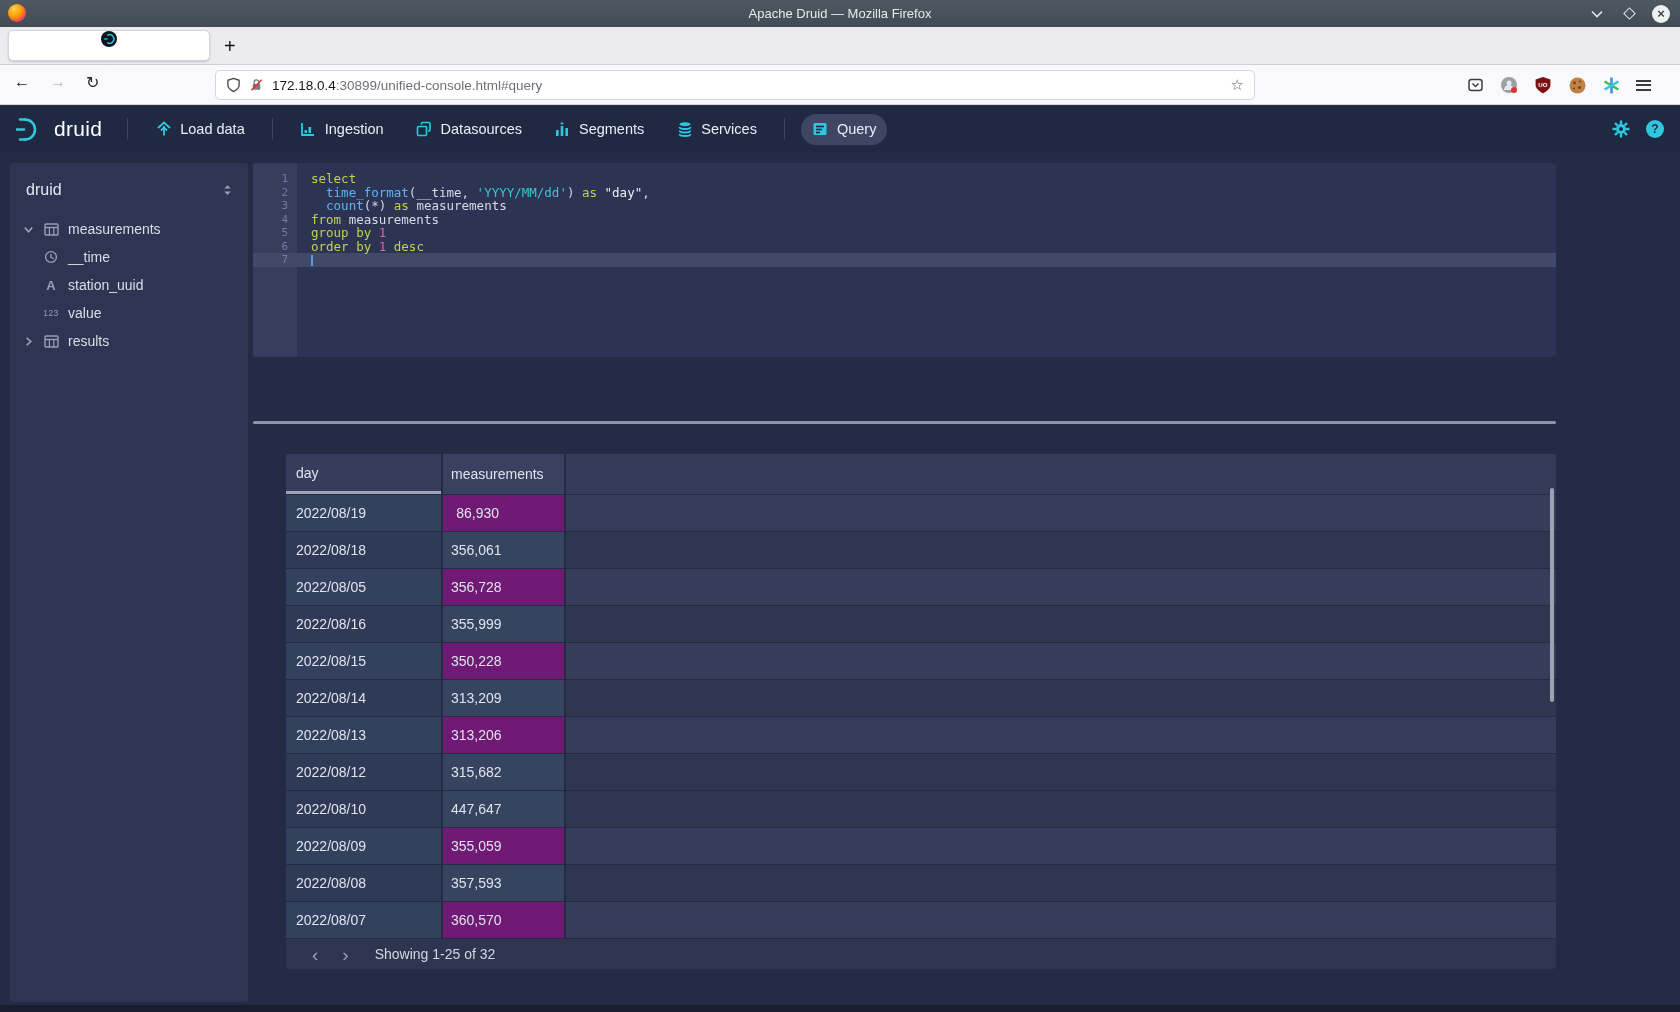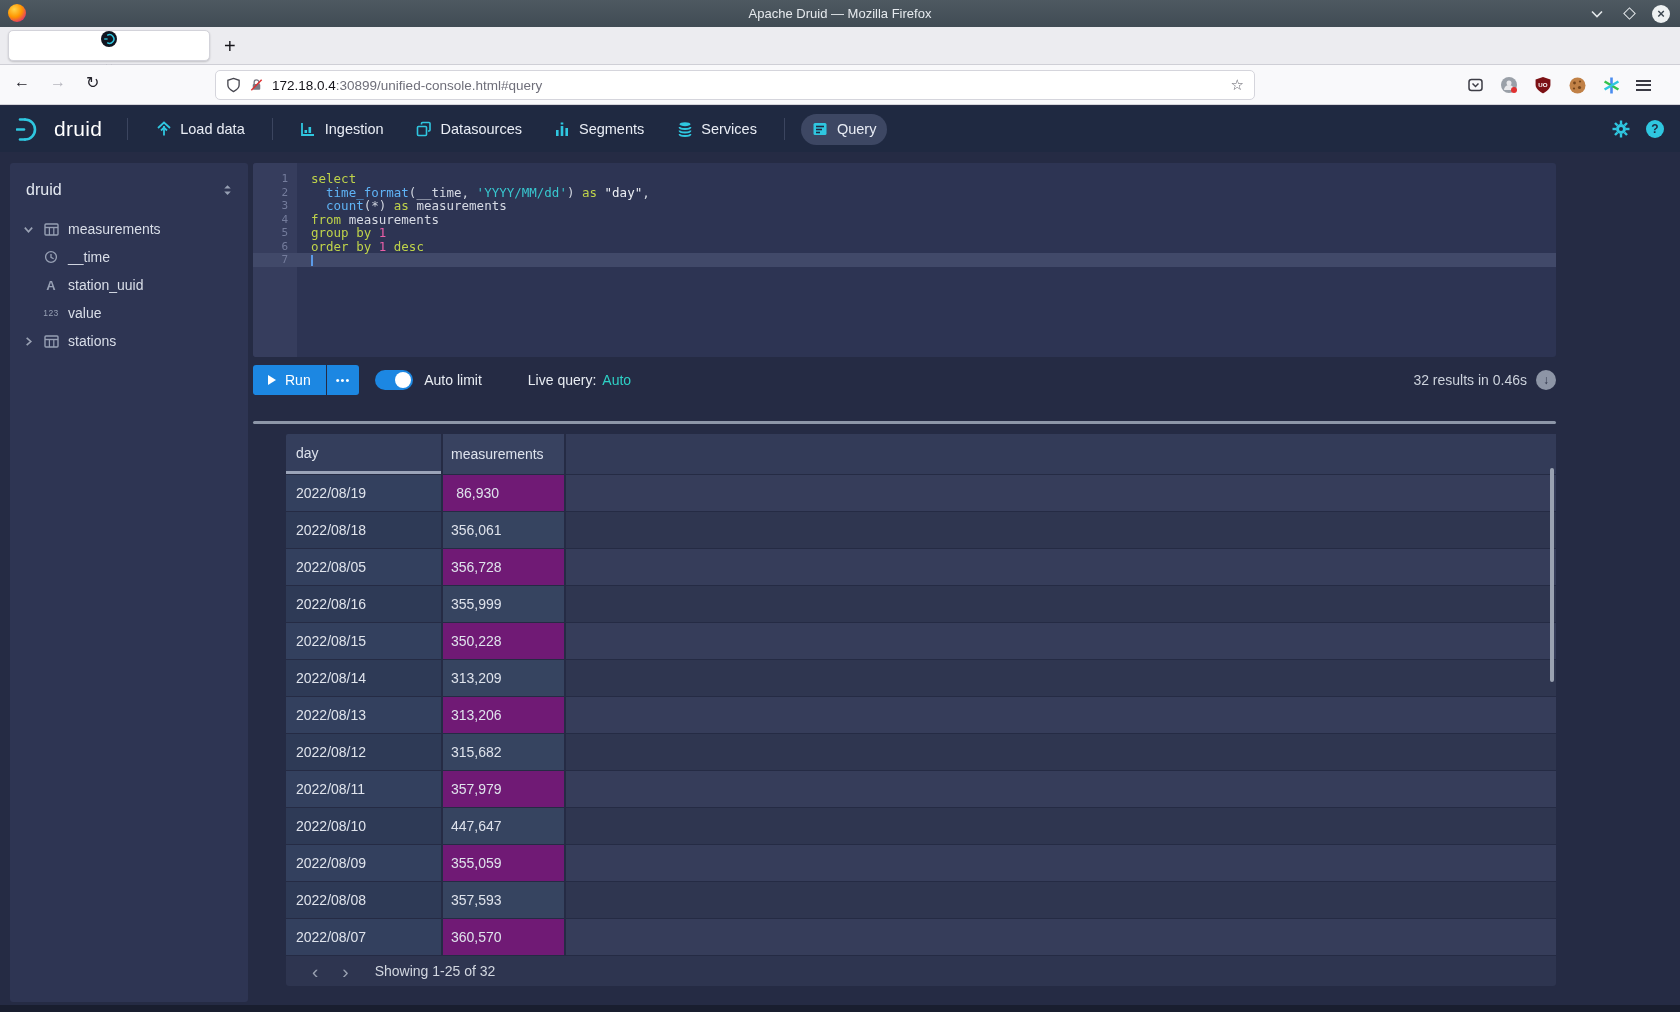--- a/index.html
+++ b/index.html
@@ -94,21 +94,21 @@
   .lq-group{margin-left:46px;display:flex;gap:6px;font-size:14px;}
   .lq-label{color:#e8ecf2;}
   .lq-value{color:#2ed0c5;}
   .status{margin-left:auto;display:flex;align-items:center;gap:9px;color:#ccd2dc;font-size:14px;}
   .dl-circle{width:20px;height:20px;border-radius:50%;background:#8d95a6;color:#2b3147;font-weight:bold;
              font-size:12px;display:flex;align-items:center;justify-content:center;}
 
   .splitter{position:absolute;left:253px;width:1303px;top:315px;height:3px;background:#8d96a8;border-radius:2px;}
 
   
-  .rtable{position:absolute;left:262px;top:328px;width:1294px;padding-left:24px;}
+  .rtable{position:absolute;left:262px;top:348px;width:1294px;padding-left:24px;}
   .thead{display:flex;gap:2px;height:40px;margin-bottom:1px;}
   .th{display:flex;align-items:center;font-size:14px;color:#dde2ec;}
   .th-day{width:155px;padding-left:10px;background:#343e5c;border-bottom:3px solid #9aa3b8;border-radius:2px 0 0 0;}
   .th-meas{width:121px;padding-left:8px;background:#384260;}
   .th-fill{flex:1;background:#333b58;}
   .trow{display:flex;gap:2px;height:36px;margin-bottom:1px;justify-content:space-between;}
   .td{display:flex;align-items:center;font-size:14px;color:#dfe3ec;}
   .td-day{width:155px;padding-left:10px;}
   .td-meas{width:121px;padding-left:8px;}
   .td-fill{flex:1;}
@@ -372,21 +372,21 @@
             </svg>
         </span>
         <span class="ticn">
           <svg width="15" height="13" viewBox="0 0 15 13">
               <rect x="1" y="1" width="13" height="11" rx="1" fill="none" stroke="#97a0b4" stroke-width="1.4"></rect>
               <line x1="1" y1="4.5" x2="14" y2="4.5" stroke="#97a0b4" stroke-width="1.4"></line>
               <line x1="5.4" y1="4.5" x2="5.4" y2="12" stroke="#97a0b4" stroke-width="1.2"></line>
               <line x1="9.8" y1="4.5" x2="9.8" y2="12" stroke="#97a0b4" stroke-width="1.2"></line>
             </svg>
         </span>
-        <span>stations</span>
+        <span>results</span>
       </div>
     </div>
 
     <div class="editor">
       <div class="gutter-bg"></div>
       <div class="lines">
           <div class="line-row">
             <span class="ln">1</span>
             <span class="lt"><span class="tok-kw">select</span></span>
           </div>
@@ -410,39 +410,20 @@
             <span class="ln">6</span>
             <span class="lt"><span class="tok-kw">order by</span><span class="tok-num"> 1</span><span class="tok-kw"> desc</span></span>
           </div>
           <div class="line-row active">
             <span class="ln">7</span>
             <span class="lt"><span class="cursor"></span></span>
           </div>
         </div>
     </div>
 
-    <div class="runbar">
-      <span class="btn-run">
-        <span class="play"></span>
-        <span>Run</span>
-      </span>
-      <span class="btn-more">•••</span>
-      <span class="toggle">
-          <span class="knob"></span>
-        </span>
-      <span class="rb-label">Auto limit</span>
-      <span class="lq-group">
-        <span class="lq-label">Live query:</span>
-        <span class="lq-value">Auto</span>
-      </span>
-      <span class="status">
-        <span>32 results in 0.46s</span>
-        <span class="dl-circle">↓</span>
-      </span>
-    </div>
 
     <div class="splitter"></div>
 
     <div class="rtable">
       <div class="thead">
         <div class="th th-day">day</div>
         <div class="th th-meas">measurements</div>
         <div class="th th-fill"></div>
       </div>
       <div>
@@ -492,27 +473,20 @@
             <div class="td td-day">2022/08/13</div>
             <div class="td td-meas">
               <span class="num">313,206</span>
             </div>
             <div class="td td-fill"></div>
           </div>
           <div class="trow even">
             <div class="td td-day">2022/08/12</div>
             <div class="td td-meas">
               <span class="num">315,682</span>
-            </div>
-            <div class="td td-fill"></div>
-          </div>
-          <div class="trow odd">
-            <div class="td td-day">2022/08/11</div>
-            <div class="td td-meas">
-              <span class="num">357,979</span>
             </div>
             <div class="td td-fill"></div>
           </div>
           <div class="trow even">
             <div class="td td-day">2022/08/10</div>
             <div class="td td-meas">
               <span class="num">447,647</span>
             </div>
             <div class="td td-fill"></div>
           </div>

